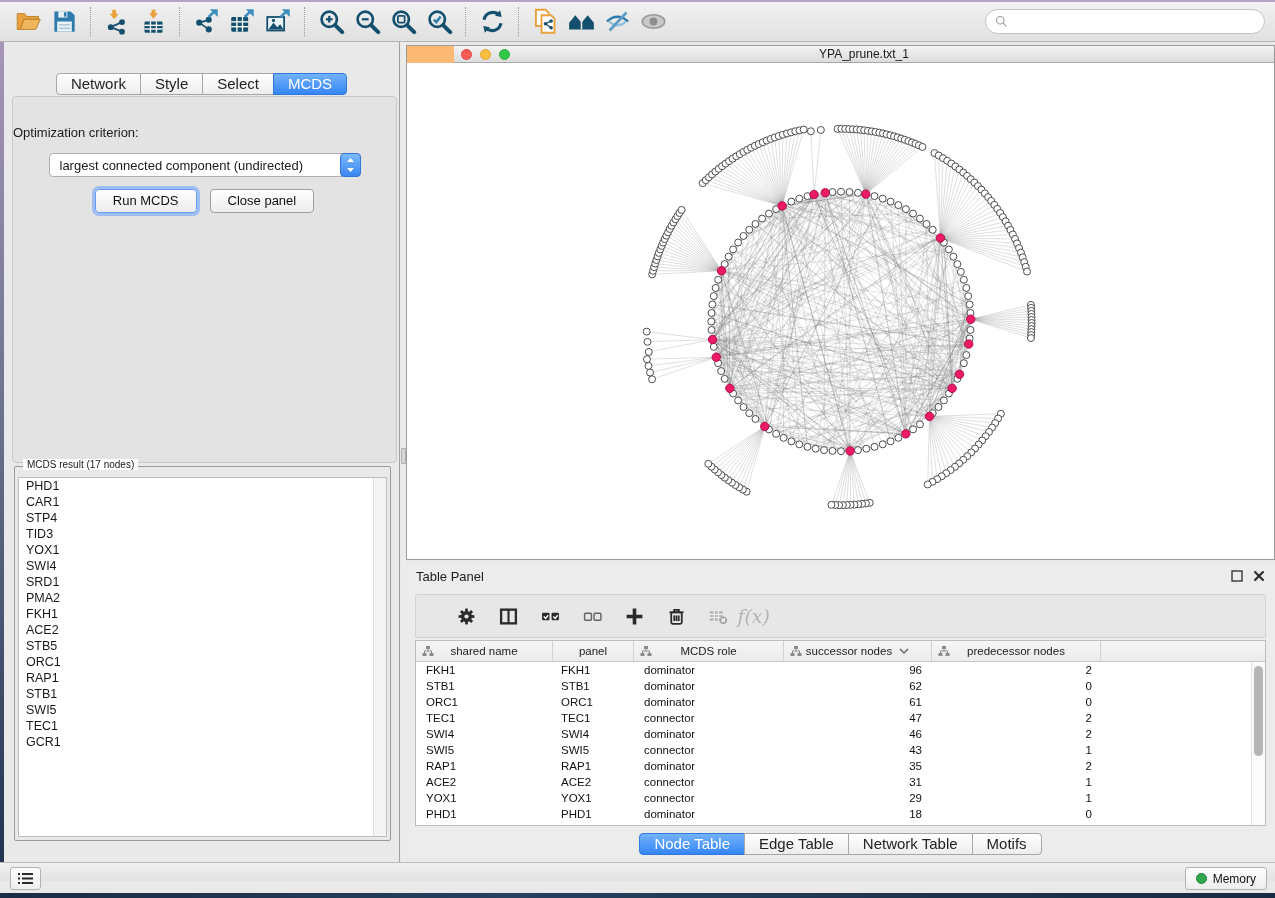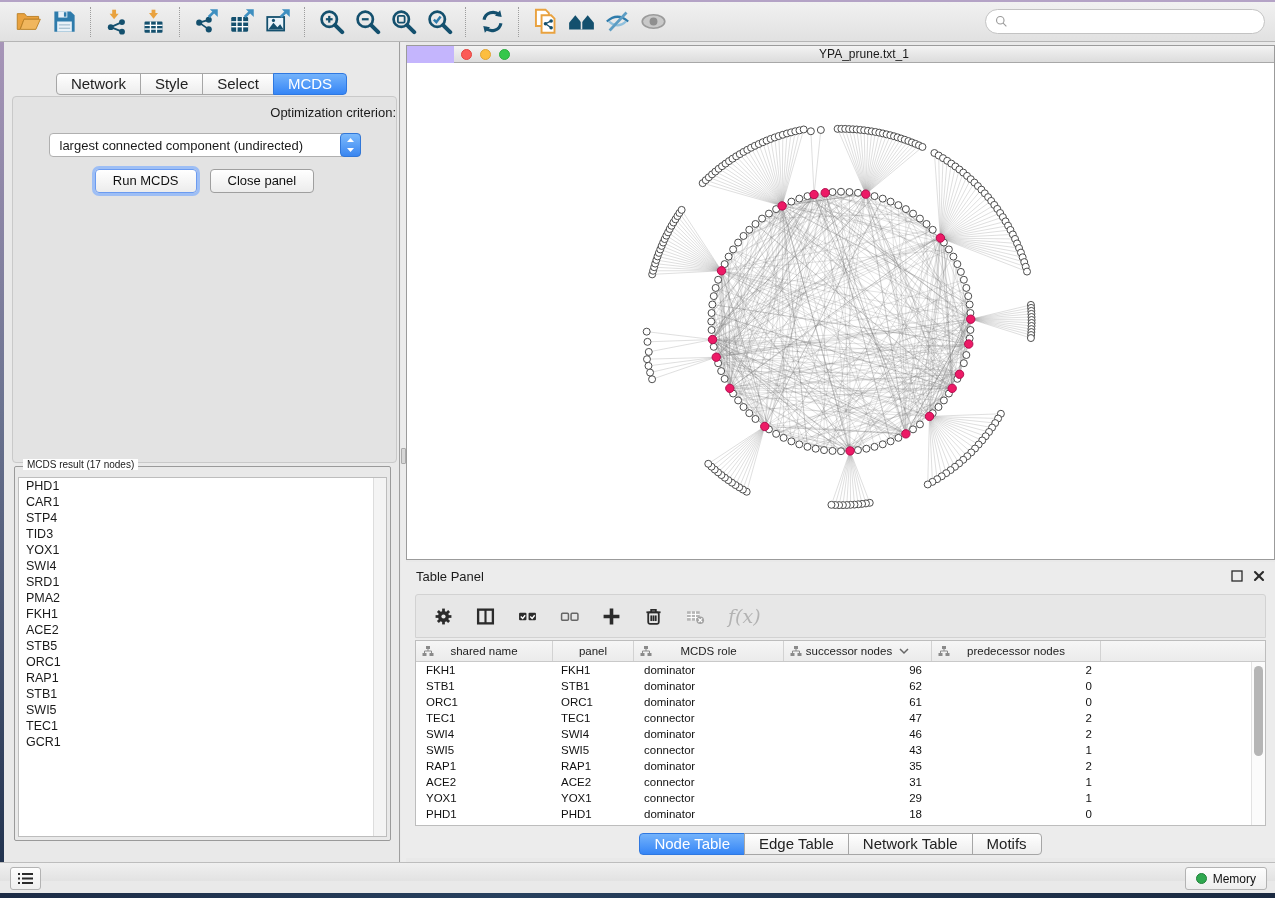--- a/index.html
+++ b/index.html
@@ -38,21 +38,21 @@
 
   .cp-tabs { position:absolute; left:0; top:31px; width:100%; display:flex; justify-content:center; }
   .tab { font-size:15px; height:22px; line-height:20px; padding:0 14px;
          background:linear-gradient(#ffffff,#ededed); border:1px solid #a6a6a6; margin-left:-1px; color:#222; }
   .tab:first-child { border-radius:4px 0 0 4px; margin-left:0; }
   .tab:last-child  { border-radius:0 4px 4px 0; }
   .tab.active { background:linear-gradient(#74b3fb,#3585f6); border-color:#2f78e0; color:#fff; }
 
   .cp-inner { position:absolute; left:8px; top:54px; width:385px; height:367px;
               background:#e3e3e3; border:1px solid #c9c9c9; border-radius:4px; }
-  .opt-label { text-align:right; margin-top:8px; font-size:13px; }
+  .opt-label { text-align:left; margin-top:28px; font-size:13px; }
   .combo { position:relative; margin:13px auto 0; width:312px; height:24px; background:#fff;
            border:1px solid #b0b0b0; border-radius:4px; font-size:13px;
            display:flex; align-items:center; padding:0 26px 0 10px; white-space:nowrap; }
   .combo-btn { position:absolute; right:-1px; top:-1px; width:21px; height:24px; border-radius:4px;
                background:linear-gradient(#7cbafc,#3a86f0); border:1px solid #3177d8;
                display:flex; flex-direction:column; align-items:center; justify-content:center; }
   .combo-btn svg { width:9px; height:7px; }
   .btn-row { display:flex; justify-content:center; gap:13px; margin-top:12px; }
   .push-btn { height:24px; padding:0 17px; background:linear-gradient(#ffffff,#ececec);
               border:1px solid #9f9f9f; border-radius:4px; font-size:13px; line-height:22px; color:#111; }
@@ -66,38 +66,38 @@
   .mcds-track { position:absolute; right:0; top:0; bottom:0; width:13px; background:#f4f4f4; border-left:1px solid #ddd; }
   .mcds-item { font-size:12.5px; line-height:16px; padding-left:7px; }
 
   
   .splitter { position:absolute; left:401px; top:42px; width:5px; height:820px; background:#ececec; }
   .grip { position:absolute; top:406px; left:0; width:5px; height:16px; background:#d6d6d6;
           border:1px solid #ababab; border-radius:1px; }
 
   
   .net-window { position:absolute; left:406px; top:45px; width:869px; height:515px;
-                border:1px solid #9b9b9b; background:#c4b5fd;padding-left:47px; }
+                border:1px solid #9b9b9b; background:#fdba74;padding-left:47px; }
   .net-titlebar { height:17px; background:linear-gradient(#f3f3f3,#dcdcdc); border-bottom:1px solid #a8a8a8;
                   display:flex; align-items:center; padding:0 7px; position:relative; }
   .traffic { display:flex; gap:8px; }
   .light { width:11px; height:11px; border-radius:50%; }
   .light.r { background:#fc5b57; border:1px solid #e2443f; }
   .light.y { background:#fdbe3f; border:1px solid #e0a434; }
   .light.g { background:#34c74b; border:1px solid #2aad3e; }
   .net-title { position:absolute; left:0; right:0; text-align:center; font-size:12px; color:#1a1a1a; }
   .net-canvas { position:absolute; left:0; top:17px; right:0; bottom:0; background:#fff; }
   .net-canvas svg { width:100%; height:100%; }
 
   
   .table-panel { position:absolute; left:406px; top:562px; width:869px; height:296px; background:#ececec; }
   .tp-toolbar { position:absolute; left:9px; top:32px; right:9px; height:44px;
                 background:#e7e7e7; border:1px solid #d2d2d2; border-radius:3px 3px 0 0;
                 display:flex; align-items:center; padding-left:18px; gap:0; }
-  .tp-btn { width:42px; height:36px; display:flex; align-items:center; justify-content:flex-start; }
+  .tp-btn { width:42px; height:36px; display:flex; align-items:center; justify-content:flex-end; }
   .tp-btn svg { width:19px; height:19px; }
   .fx { font-family:"DejaVu Serif", serif; font-style:italic; font-size:19px; color:#b3b3b3; }
 
   .tp-table { position:absolute; left:9px; top:78px; right:9px; bottom:32px; background:#fff;
               border:1px solid #bdbdbd; overflow:hidden; }
   .thead { display:flex; height:21px; background:linear-gradient(#f6f6f6,#ebebeb);
            border-bottom:1px solid #c9c9c9; }
   .th { position:relative; display:flex; align-items:center; justify-content:center;
         font-size:11.5px; color:#222; border-right:1px solid #d2d2d2; }
   .th .sitemap { position:absolute; left:6px; width:12px; height:12px; }

